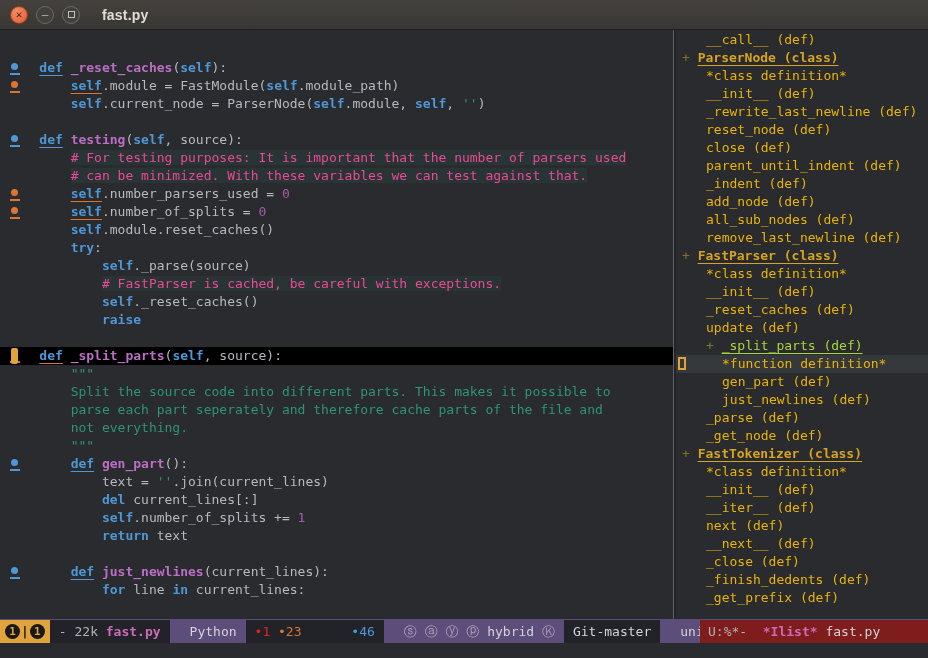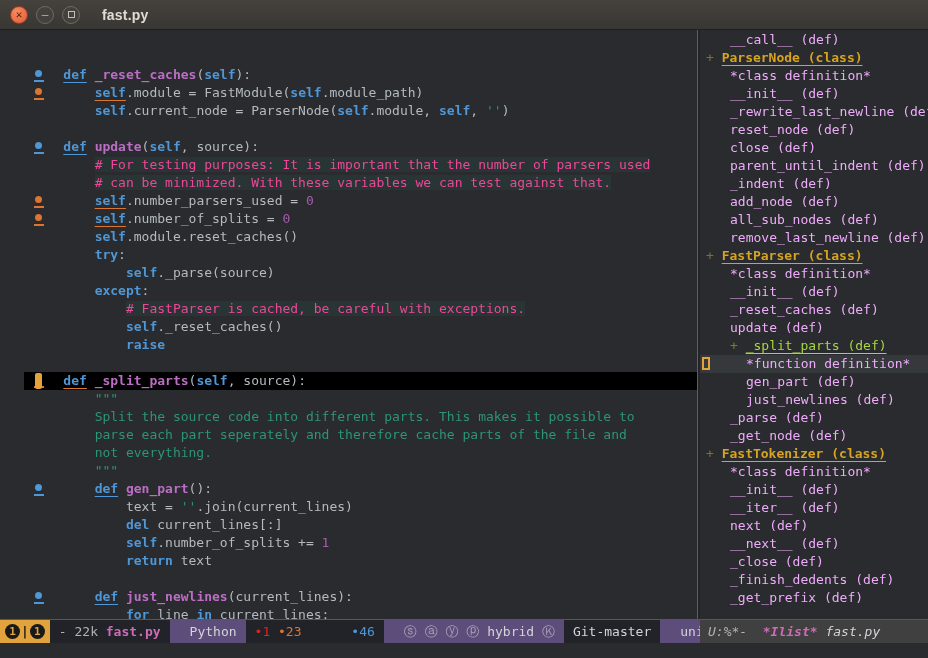--- a/index.html
+++ b/index.html
@@ -13,21 +13,21 @@
   .tb-btn { width:18px; height:18px; border-radius:50%; margin-right:8px; display:flex;
             align-items:center; justify-content:center; font-size:11px; line-height:18px; cursor:default; }
   .tb-close { background:radial-gradient(circle at 35% 30%,#f58b63,#e25b33); border:1px solid #933c1f; color:#5a1d0c; font-weight:bold; }
   .tb-gray { background:#43413d; border:1px solid #6e6a62; color:#c3bfb6; }
   .tb-max-glyph { width:7px; height:7px; border:1.5px solid #c3bfb6; display:inline-block; }
   .tb-title { color:#e0dcd4; font-family:"Liberation Sans",sans-serif; font-weight:bold;
               font-size:14px; margin-left:14px; letter-spacing:.2px; }
 
   
   .main { flex:1 1 auto; display:flex; overflow:hidden; background:#292b2e; }
-  .code-pane { width:673px; flex:0 0 673px; padding-top:18px; overflow:hidden;margin-left:24px; }
+  .code-pane { width:673px; flex:0 0 673px; padding-top:11px; overflow:hidden; }
   .divider { width:3px; flex:0 0 3px; background:#222427; border-left:1px solid #5d5f61; }
   .sidebar { flex:1 1 auto; padding-top:1px; overflow:hidden; }
 
   .row { height:18px; line-height:18px; font-size:13px; white-space:pre; position:relative;
          padding-left:8px; color:#b4bac0; }
   .row.current { background:#000000; }
 
   .kw  { color:#4f97d7; font-weight:bold; }
   .fn  { color:#bc6ec5; font-weight:bold; }
   .slf { color:#4f97d7; font-weight:bold; }
@@ -46,30 +46,30 @@
         width:10px; height:2px; }
   .dot-blue::before,.dot-blue::after { background:#4f97d7; }
   .dot-orange::before,.dot-orange::after { background:#dc752f; }
   .bookmark-bar { left:11px; top:1px; width:7px; height:16px; border-radius:2px; background:#e2a33c; }
 
   
   .srow { height:18px; line-height:18px; font-size:13px; white-space:pre; position:relative; color:#9acd32; }
   .srow.scurrent { background:#36393c; }
   .ind0 { padding-left:6px; } .ind1 { padding-left:30px; } .ind2 { padding-left:46px; }
   .s-class { color:#d7a421; font-weight:bold; text-decoration:underline; text-underline-offset:3px; }
-  .s-def { color:#f0abfc; }
+  .s-def { color:#eab308; }
   .s-sel { color:#a8d63c; font-weight:normal; text-decoration:underline; text-underline-offset:3px; }
   .s-plus { opacity:.55; }
   .hollow-cursor { position:absolute; left:2px; top:2px; width:8px; height:13px; border:2px solid #e2a33c; }
 
   
   .modeline { height:24px; flex:0 0 24px; display:flex; border-top:1px solid #5d4d7a;
               font-size:13px; line-height:23px; background:#222329; }
   .ml-left { width:700px; flex:0 0 700px; display:flex; overflow:hidden; }
-  .ml-right { flex:1 1 auto; background:#404040; padding:0 8px; white-space:pre; overflow:hidden;font-style:italic; }
+  .ml-right { flex:1 1 auto; background:#7f1d1d; padding:0 8px; white-space:pre; overflow:hidden; }
   .seg { padding:0 9px; white-space:pre; }
   .seg.dark { background:#222329; }
   .seg.purple { background:#5d4d7a;padding-left:20px; }
   .seg.winnum { background:#e2a33c; padding:0 5px; display:flex; align-items:center; }
   .wn-circ { display:inline-block; width:15px; height:15px; border-radius:50%; background:#191919;
              color:#e2a33c; text-align:center; line-height:15px; font-size:11px; font-weight:bold; }
   .wn-sep { color:#191919; font-weight:bold; padding:0 1px; }
   .err { color:#e0211d; } .warn { color:#dc752f;text-align:center; } .info { color:#4f97d7;margin-left:42px; }
   .ml-txt { color:#d2d4d8; } .ml-dim { color:#b2b2b2; } .ml-dim2 { color:#a9a2bc; }
   .ml-file { color:#ce6bb8; font-weight:bold; }
@@ -94,29 +94,28 @@
     <span class="tb-title">fast.py</span>
   </div>
 
   <div class="main">
     <div class="code-pane">
         <div class="row"></div>
         <div class="row"><span class="fm dot-blue"></span><span>    </span><span class="kw ulb">def</span><span> </span><span class="fn">_reset_caches</span><span>(</span><span class="slf">self</span><span>):</span></div>
         <div class="row"><span class="fm dot-orange"></span><span>        </span><span class="slf ulo">self</span><span>.module = FastModule(</span><span class="slf">self</span><span>.module_path)</span></div>
         <div class="row"><span>        </span><span class="slf">self</span><span>.current_node = ParserNode(</span><span class="slf">self</span><span>.module, </span><span class="slf">self</span><span>, </span><span class="str">''</span><span>)</span></div>
         <div class="row"></div>
-        <div class="row"><span class="fm dot-blue"></span><span>    </span><span class="kw ulb">def</span><span> </span><span class="fn">update</span><span>(</span><span class="slf">self</span><span>, source):</span></div>
+        <div class="row"><span class="fm dot-blue"></span><span>    </span><span class="kw ulb">def</span><span> </span><span class="fn">testing</span><span>(</span><span class="slf">self</span><span>, source):</span></div>
         <div class="row"><span>        </span><span class="com"># For testing purposes: It is important that the number of parsers used</span></div>
         <div class="row"><span>        </span><span class="com"># can be minimized. With these variables we can test against that.</span></div>
         <div class="row"><span class="fm dot-orange"></span><span>        </span><span class="slf ulo">self</span><span>.number_parsers_used = </span><span class="num">0</span></div>
         <div class="row"><span class="fm dot-orange"></span><span>        </span><span class="slf ulo">self</span><span>.number_of_splits = </span><span class="num">0</span></div>
         <div class="row"><span>        </span><span class="slf">self</span><span>.module.reset_caches()</span></div>
         <div class="row"><span>        </span><span class="kw">try</span><span>:</span></div>
         <div class="row"><span>            </span><span class="slf">self</span><span>._parse(source)</span></div>
-        <div class="row"><span>        </span><span class="kw">except</span><span>:</span></div>
         <div class="row"><span>            </span><span class="com"># FastParser is cached, be careful with exceptions.</span></div>
         <div class="row"><span>            </span><span class="slf">self</span><span>._reset_caches()</span></div>
         <div class="row"><span>            </span><span class="kw">raise</span></div>
         <div class="row"></div>
         <div class="row current"><span class="fm dot-orange"></span><span class="fm bookmark-bar"></span><span>    </span><span class="kw ulo">def</span><span> </span><span class="fn">_split_parts</span><span>(</span><span class="slf">self</span><span>, source):</span></div>
         <div class="row"><span>        </span><span class="doc">"""</span></div>
         <div class="row"><span>        </span><span class="doc">Split the source code into different parts. This makes it possible to</span></div>
         <div class="row"><span>        </span><span class="doc">parse each part seperately and therefore cache parts of the file and</span></div>
         <div class="row"><span>        </span><span class="doc">not everything.</span></div>
         <div class="row"><span>        </span><span class="doc">"""</span></div>

